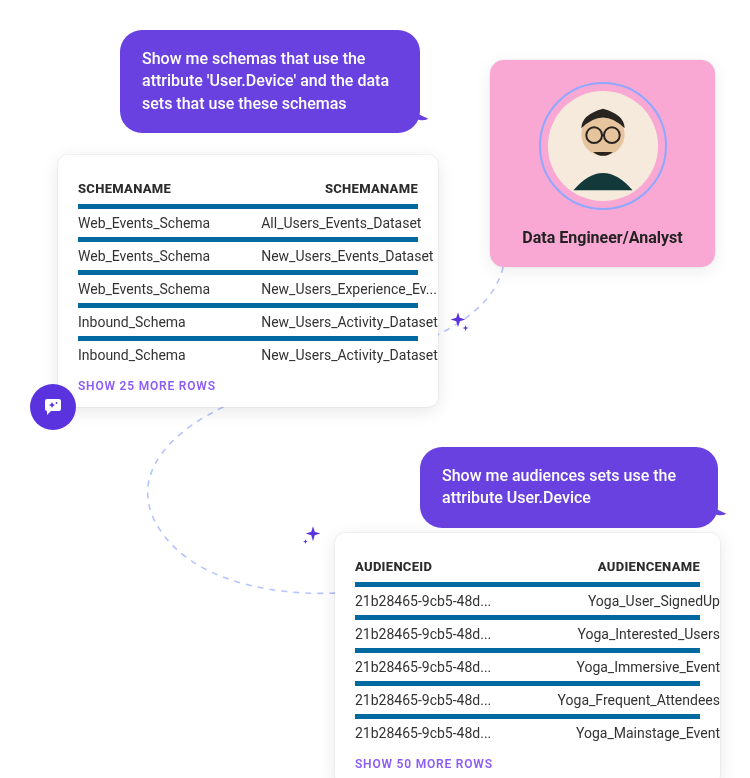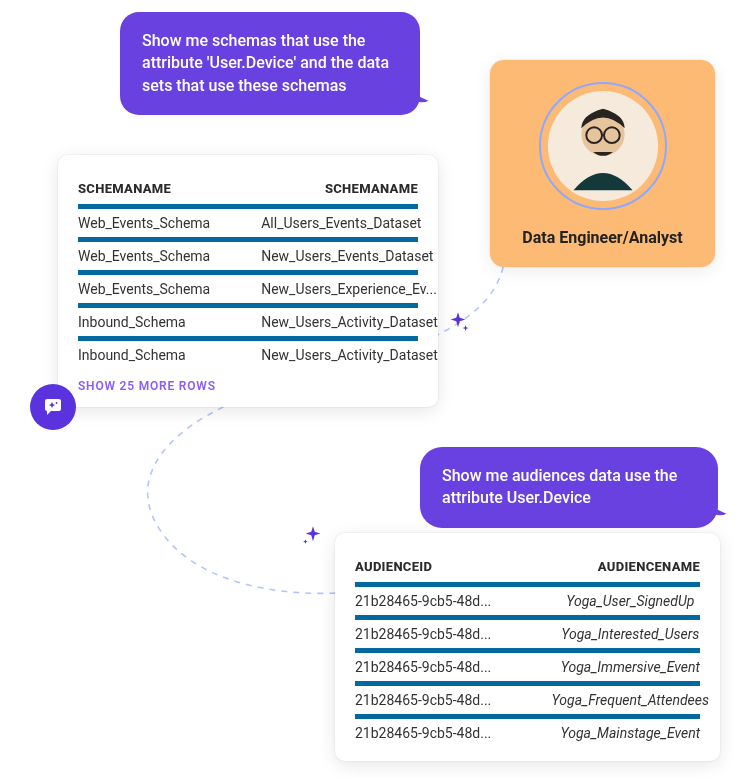--- a/index.html
+++ b/index.html
@@ -36,21 +36,21 @@
       transform: rotate(-20deg);
       clip-path: polygon(0 0, 100% 100%, 0 100%);
     }
 
     
     .persona {
       position: absolute;
       top: 60px;
       right: 35px;
       width: 225px;
-      background: #fdba74;
+      background: #f9a8d4;
       border-radius: 14px;
       box-shadow: 0 4px 18px rgba(0,0,0,0.08), 0 0 0 1px rgba(0,0,0,0.03);
       padding: 22px 18px 20px;
       text-align: center;
     }
     .avatar-ring {
       width: 128px;
       height: 128px;
       border-radius: 50%;
       border: 2px solid #8ea8ff;
@@ -92,21 +92,21 @@
       justify-content: space-between;
       gap: 20px;
       padding: 6px 0;
       font-size: 14px;
       color: #333;
       border-top: 5px solid #0369a1;
     }
     .card-row span { white-space: nowrap; overflow: hidden; text-overflow: ellipsis; }
     .card-row .col-l { flex: 0 0 48%; }
     .card-row .col-r { flex: 0 0 52%; text-align: left; }
-    .card2 .col-r { text-align: center; font-style: italic; }
+    .card2 .col-r { text-align: right; }
     .card-footer {
       padding-top: 10px;
       font-size: 12px;
       font-weight: 600;
       letter-spacing: 0.8px;
       color: #8b5cf6;
     }
 
     
     .fab {
@@ -148,21 +148,21 @@
 </head>
 <body>
 
 <svg class="connector">
   <path d="M 505 255
            C 500 320, 420 350, 300 380
            C 180 410, 120 470, 160 530
            C 200 590, 300 600, 370 590"></path>
 </svg>
 
-<div class="bubble bubble-tail-right z2" style="top:12px; left:120px; width:302px;border-radius:19px;">
+<div class="bubble bubble-tail-right z2" style="top:30px; left:120px; width:302px;">
   <span>Show me schemas that use the attribute 'User.Device' and the data sets that use these schemas</span>
 </div>
 
 <div class="persona z2">
   <div class="avatar-ring">
     <svg viewBox="0 0 120 120">
       <circle cx="60" cy="60" r="56" fill="#f5eadb"></circle>
       <path d="M30 105 Q60 70 90 105 Z" fill="#13393a"></path>
       <circle cx="60" cy="48" r="22" fill="#e6c49e"></circle>
       <path d="M38 42 Q60 20 82 42 Q82 28 60 22 Q38 28 38 42 Z" fill="#2a2420"></path>
@@ -212,21 +212,21 @@
 </div>
 
 <div class="sparkle z1" style="top:310px; left:445px;">
   <svg width="26" height="26" viewBox="0 0 24 24">
     <path d="M12 2 l1.6 5.2 5.2 1.6 -5.2 1.6 L12 16 l-1.6 -5.6 -5.2 -1.6 5.2 -1.6 z" fill="#5a32de"></path>
     <path d="M19 14 l.7 2 2 .7 -2 .7 -.7 2 -.7 -2 -2 -.7 2 -.7 z" fill="#5a32de"></path>
   </svg>
 </div>
 
 <div class="bubble bubble-tail-right z2" style="top:447px; left:420px; width:298px;">
-  <span>Show me audiences data use the attribute User.Device</span>
+  <span>Show me audiences sets use the attribute User.Device</span>
 </div>
 
 <div class="sparkle z1" style="top:524px; left:300px;">
   <svg width="26" height="26" viewBox="0 0 24 24">
     <path d="M12 2 l1.6 5.2 5.2 1.6 -5.2 1.6 L12 16 l-1.6 -5.6 -5.2 -1.6 5.2 -1.6 z" fill="#5a32de"></path>
     <path d="M5 14 l.6 1.6 1.6 .6 -1.6 .6 -.6 1.6 -.6 -1.6 -1.6 -.6 1.6 -.6 z" fill="#5a32de"></path>
   </svg>
 </div>
 
 <div class="card card2 z2" style="top:533px; left:335px; width:385px;">
@@ -247,13 +247,14 @@
     <span class="col-r">Yoga_Immersive_Event</span>
   </div>
   <div class="card-row">
     <span class="col-l">21b28465-9cb5-48d...</span>
     <span class="col-r">Yoga_Frequent_Attendees</span>
   </div>
   <div class="card-row">
     <span class="col-l">21b28465-9cb5-48d...</span>
     <span class="col-r">Yoga_Mainstage_Event</span>
   </div>
+  <div class="card-footer">SHOW 50 MORE ROWS</div>
 </div>
 
 </body></html>

